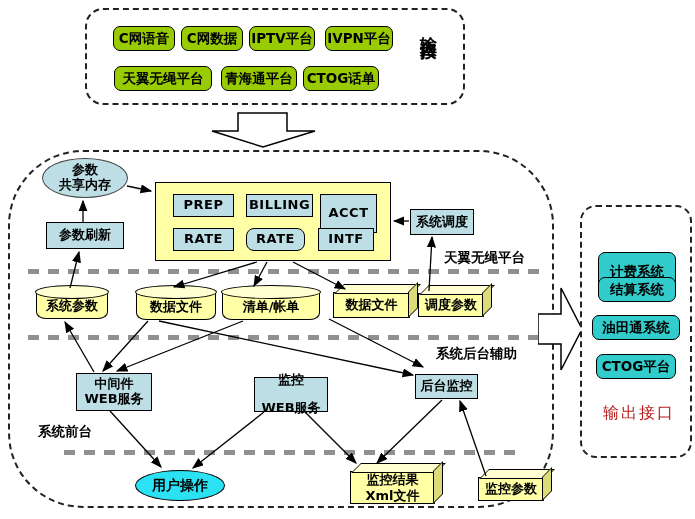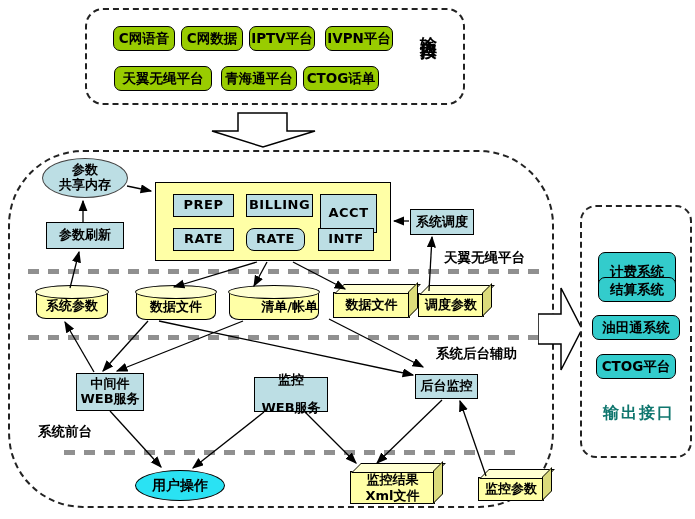--- a/index.html
+++ b/index.html
@@ -46,21 +46,21 @@
   .box3d::before{content:"";position:absolute;left:0;top:-9px;width:100%;height:8px;
        background:var(--storetop);border:1.5px solid #000;transform:skewX(-45deg);transform-origin:0 100%;}
   .box3d::after{content:"";position:absolute;right:-9px;top:-1px;width:8px;height:100%;
        background:var(--storeside);border:1.5px solid #000;transform:skewY(-45deg);transform-origin:0 0;}
 
   .divider{position:absolute;height:5px;
        background:repeating-linear-gradient(90deg,var(--divider) 0 11px,transparent 11px 20px);}
   .region-label{position:absolute;font-weight:bold;font-size:13.5px;color:#000;white-space:nowrap;}
   .v-label{position:absolute;writing-mode:vertical-rl;font-weight:bold;font-size:17px;
        letter-spacing:3px;color:#000;}
-  .io-label{position:absolute;font-weight:bold;font-size:16px;letter-spacing:2px;color:#0f766e;}
+  .io-label{position:absolute;font-weight:normal;font-size:16px;letter-spacing:2px;color:#b91c1c;}
   svg.overlay{position:absolute;left:0;top:0;pointer-events:none;}
 </style>
 </head>
 <body>
 
 <div class="stage">
 
   <div class="panel input-panel"></div>
   <div class="node green-box" style="left:113px;top:26px;width:62px;height:25px;">C网语音</div>
   <div class="node green-box" style="left:181px;top:26px;width:62px;height:25px;">C网数据</div>
@@ -98,34 +98,34 @@
   <div class="region-label" style="left:444px;top:249px;">天翼无绳平台</div>
 
   <div class="divider" style="left:28px;top:269px;width:512px;"></div>
 
   <div class="cyl" style="left:36px;top:291px;width:72px;height:28px;">
     <span class="cyl-label">系统参数</span>
   </div>
   <div class="cyl" style="left:136px;top:291px;width:80px;height:29px;">
     <span class="cyl-label">数据文件</span>
   </div>
-  <div class="cyl" style="left:229px;top:291px;width:90px;height:29px;justify-content:flex-end;">
+  <div class="cyl" style="left:222px;top:291px;width:98px;height:29px;">
     <span class="cyl-label">清单/帐单</span>
   </div>
   <div class="box3d" style="left:309px;top:292px;width:77px;height:26px;">
     <span>数据文件</span>
   </div>
   <div class="box3d" style="left:394px;top:293px;width:66px;height:24px;">
     <span>调度参数</span>
   </div>
 
   <div class="divider" style="left:28px;top:335px;width:512px;"></div>
   <div class="region-label" style="left:436px;top:345px;">系统后台辅助</div>
 
-  <div class="node blue-box" style="left:76px;top:373px;width:68px;height:38px;flex-direction:column;">
+  <div class="node blue-box" style="left:76px;top:373px;width:76px;height:38px;flex-direction:column;">
     <span>中间件</span>
     <span>WEB服务</span>
   </div>
   <div class="node blue-box" style="left:254px;top:377px;width:74px;height:35px;flex-direction:column;gap:13px;">
     <span>监控</span>
     <span>WEB服务</span>
   </div>
   <div class="node blue-box" style="left:415px;top:374px;width:63px;height:25px;">后台监控</div>
 
   <div class="region-label" style="left:38px;top:423px;">系统前台</div>

